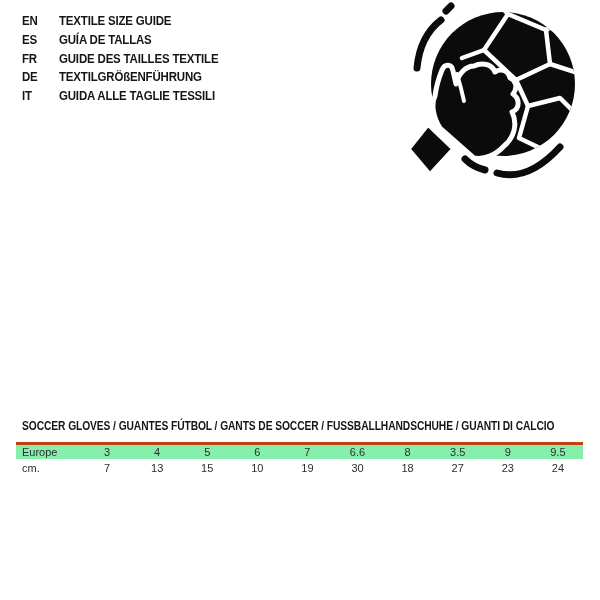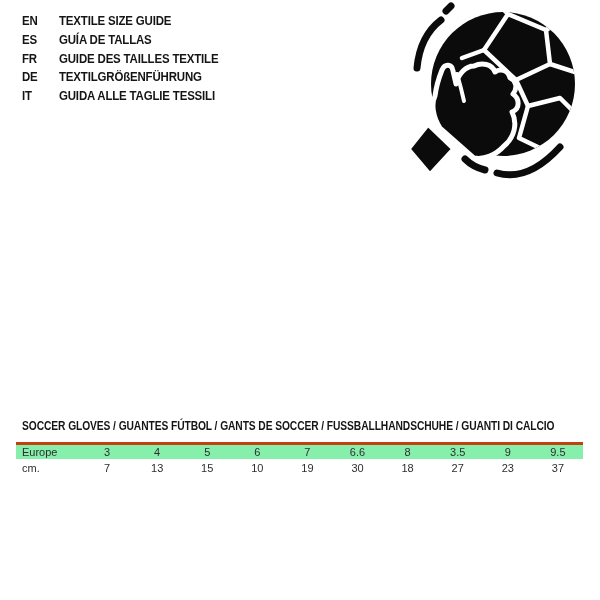--- a/index.html
+++ b/index.html
@@ -133,17 +133,17 @@
       <span class="cell-label">cm.</span>
       <span class="cell">7</span>
       <span class="cell">13</span>
       <span class="cell">15</span>
       <span class="cell">10</span>
       <span class="cell">19</span>
       <span class="cell">30</span>
       <span class="cell">18</span>
       <span class="cell">27</span>
       <span class="cell">23</span>
-      <span class="cell">37</span>
+      <span class="cell">24</span>
     </div>
   </div>
 
 </div>
 
 </body></html>

